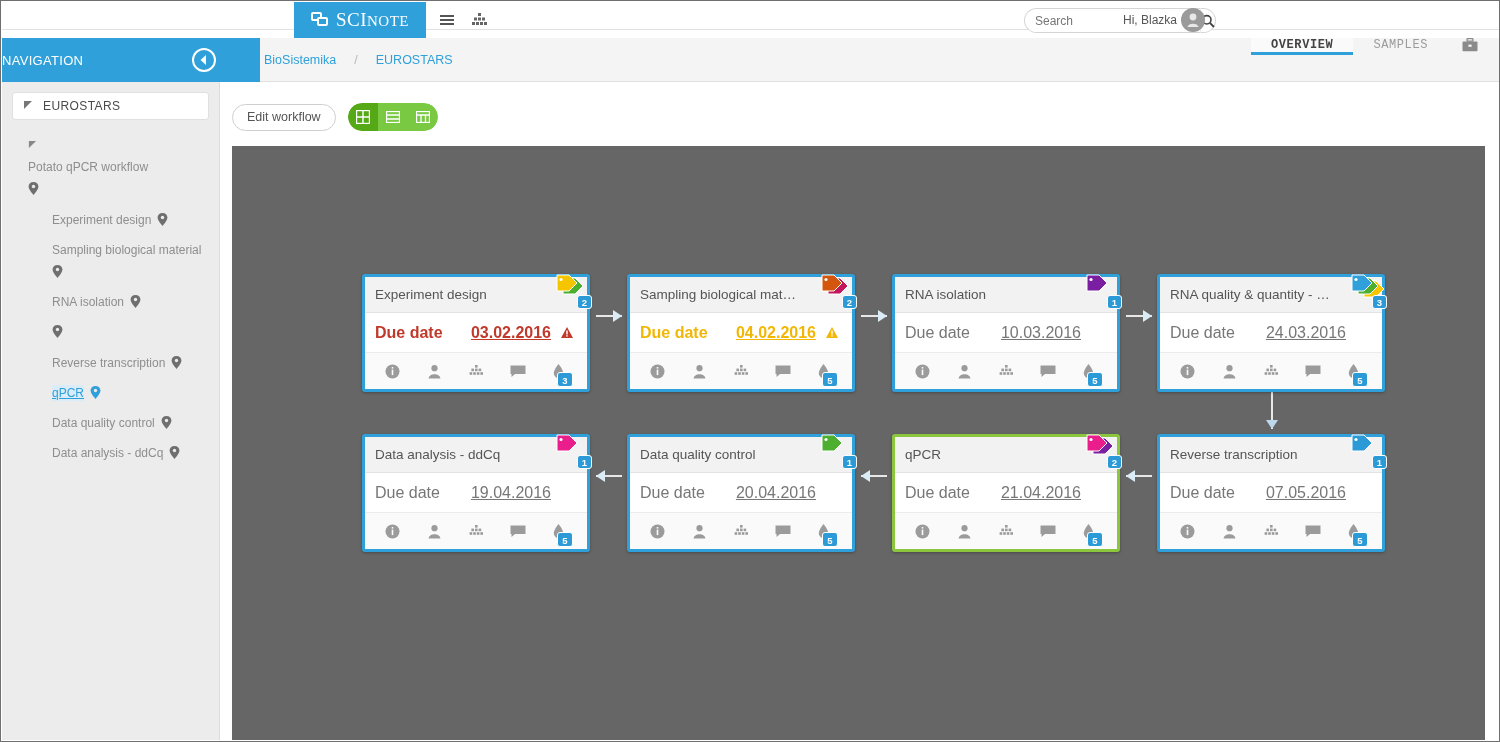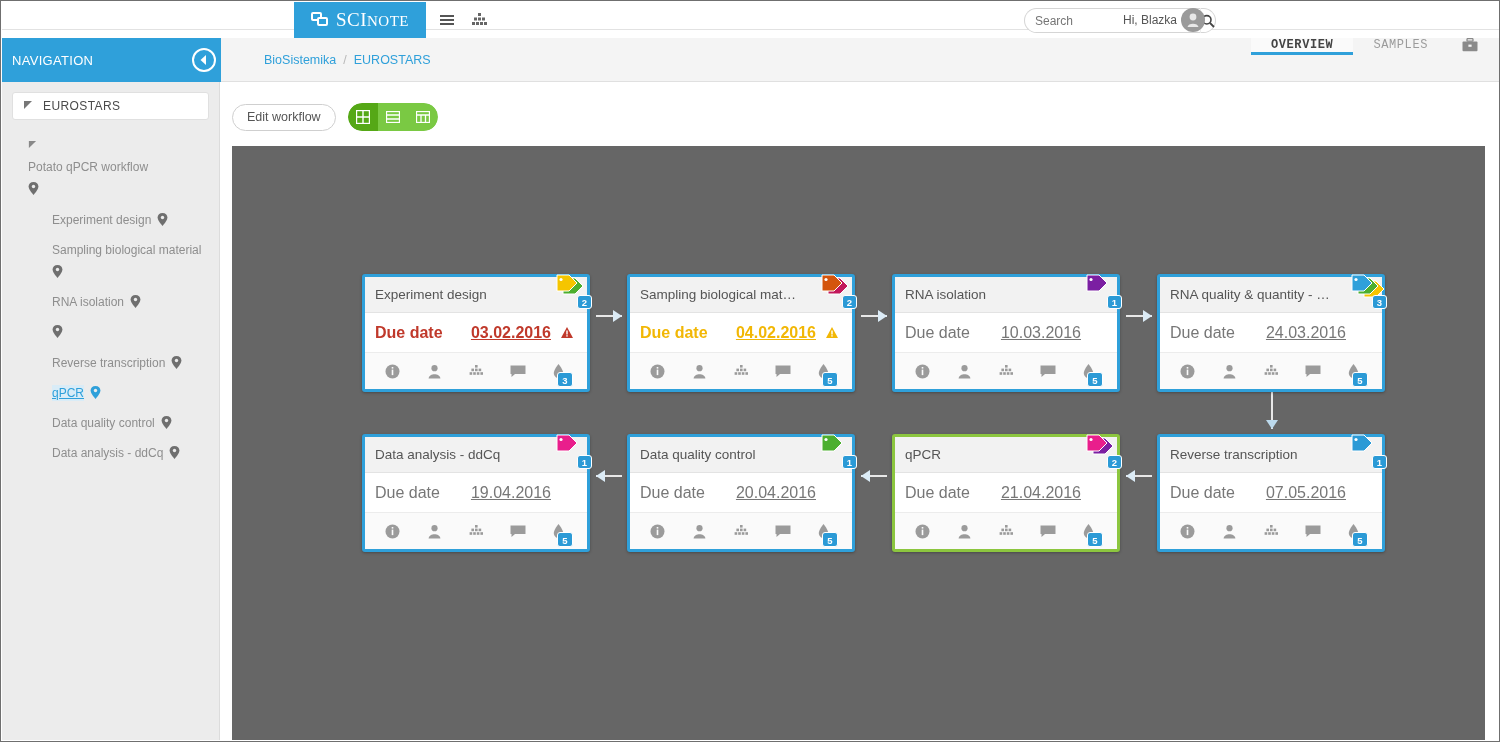--- a/index.html
+++ b/index.html
@@ -83,39 +83,39 @@
     background:#9a9a9a;
     display:flex; align-items:center; justify-content:center;
   }
 
   
   .subbar {
     position:absolute; left:1px; top:37px; width:1498px; height:44px;
     background:#f4f4f4; border-bottom:1px solid #e0e0e0;
   }
   .navhdr {
-    position:absolute; left:0; top:0; width:218px; height:44px;
+    position:absolute; left:0; top:0; width:258px; height:44px;
     background:#2fa0da; color:#fff;
     display:flex; align-items:center;
-    padding-left:10px; font-size:13px; letter-spacing:0.3px;
+    font-size:13px; letter-spacing:0.3px;
   }
   .collapse-btn {
     position:absolute; left:185px; top:0; width:34px; height:44px;
     background:#2fa0da;
     display:flex; align-items:center; justify-content:center;
     cursor:pointer;
   }
   .collapse-circle {
     width:24px; height:24px; border-radius:50%;
     border:2px solid #fff;
     display:flex; align-items:center; justify-content:center;
   }
   .breadcrumb {
     position:absolute; left:262px; top:0; height:44px;
-    display:flex; align-items:center; gap:7px;
+    display:flex; align-items:center; gap:18px;
     font-size:12.5px;
   }
   .breadcrumb a { color:#2fa0da; text-decoration:none; }
   .breadcrumb .sep { color:#b9b9b9; }
 
   .tabs {
     position:absolute; right:0; top:0; height:44px;
     display:flex; align-items:flex-start;font-family:Liberation Mono, monospace;
   }
   .tab {

